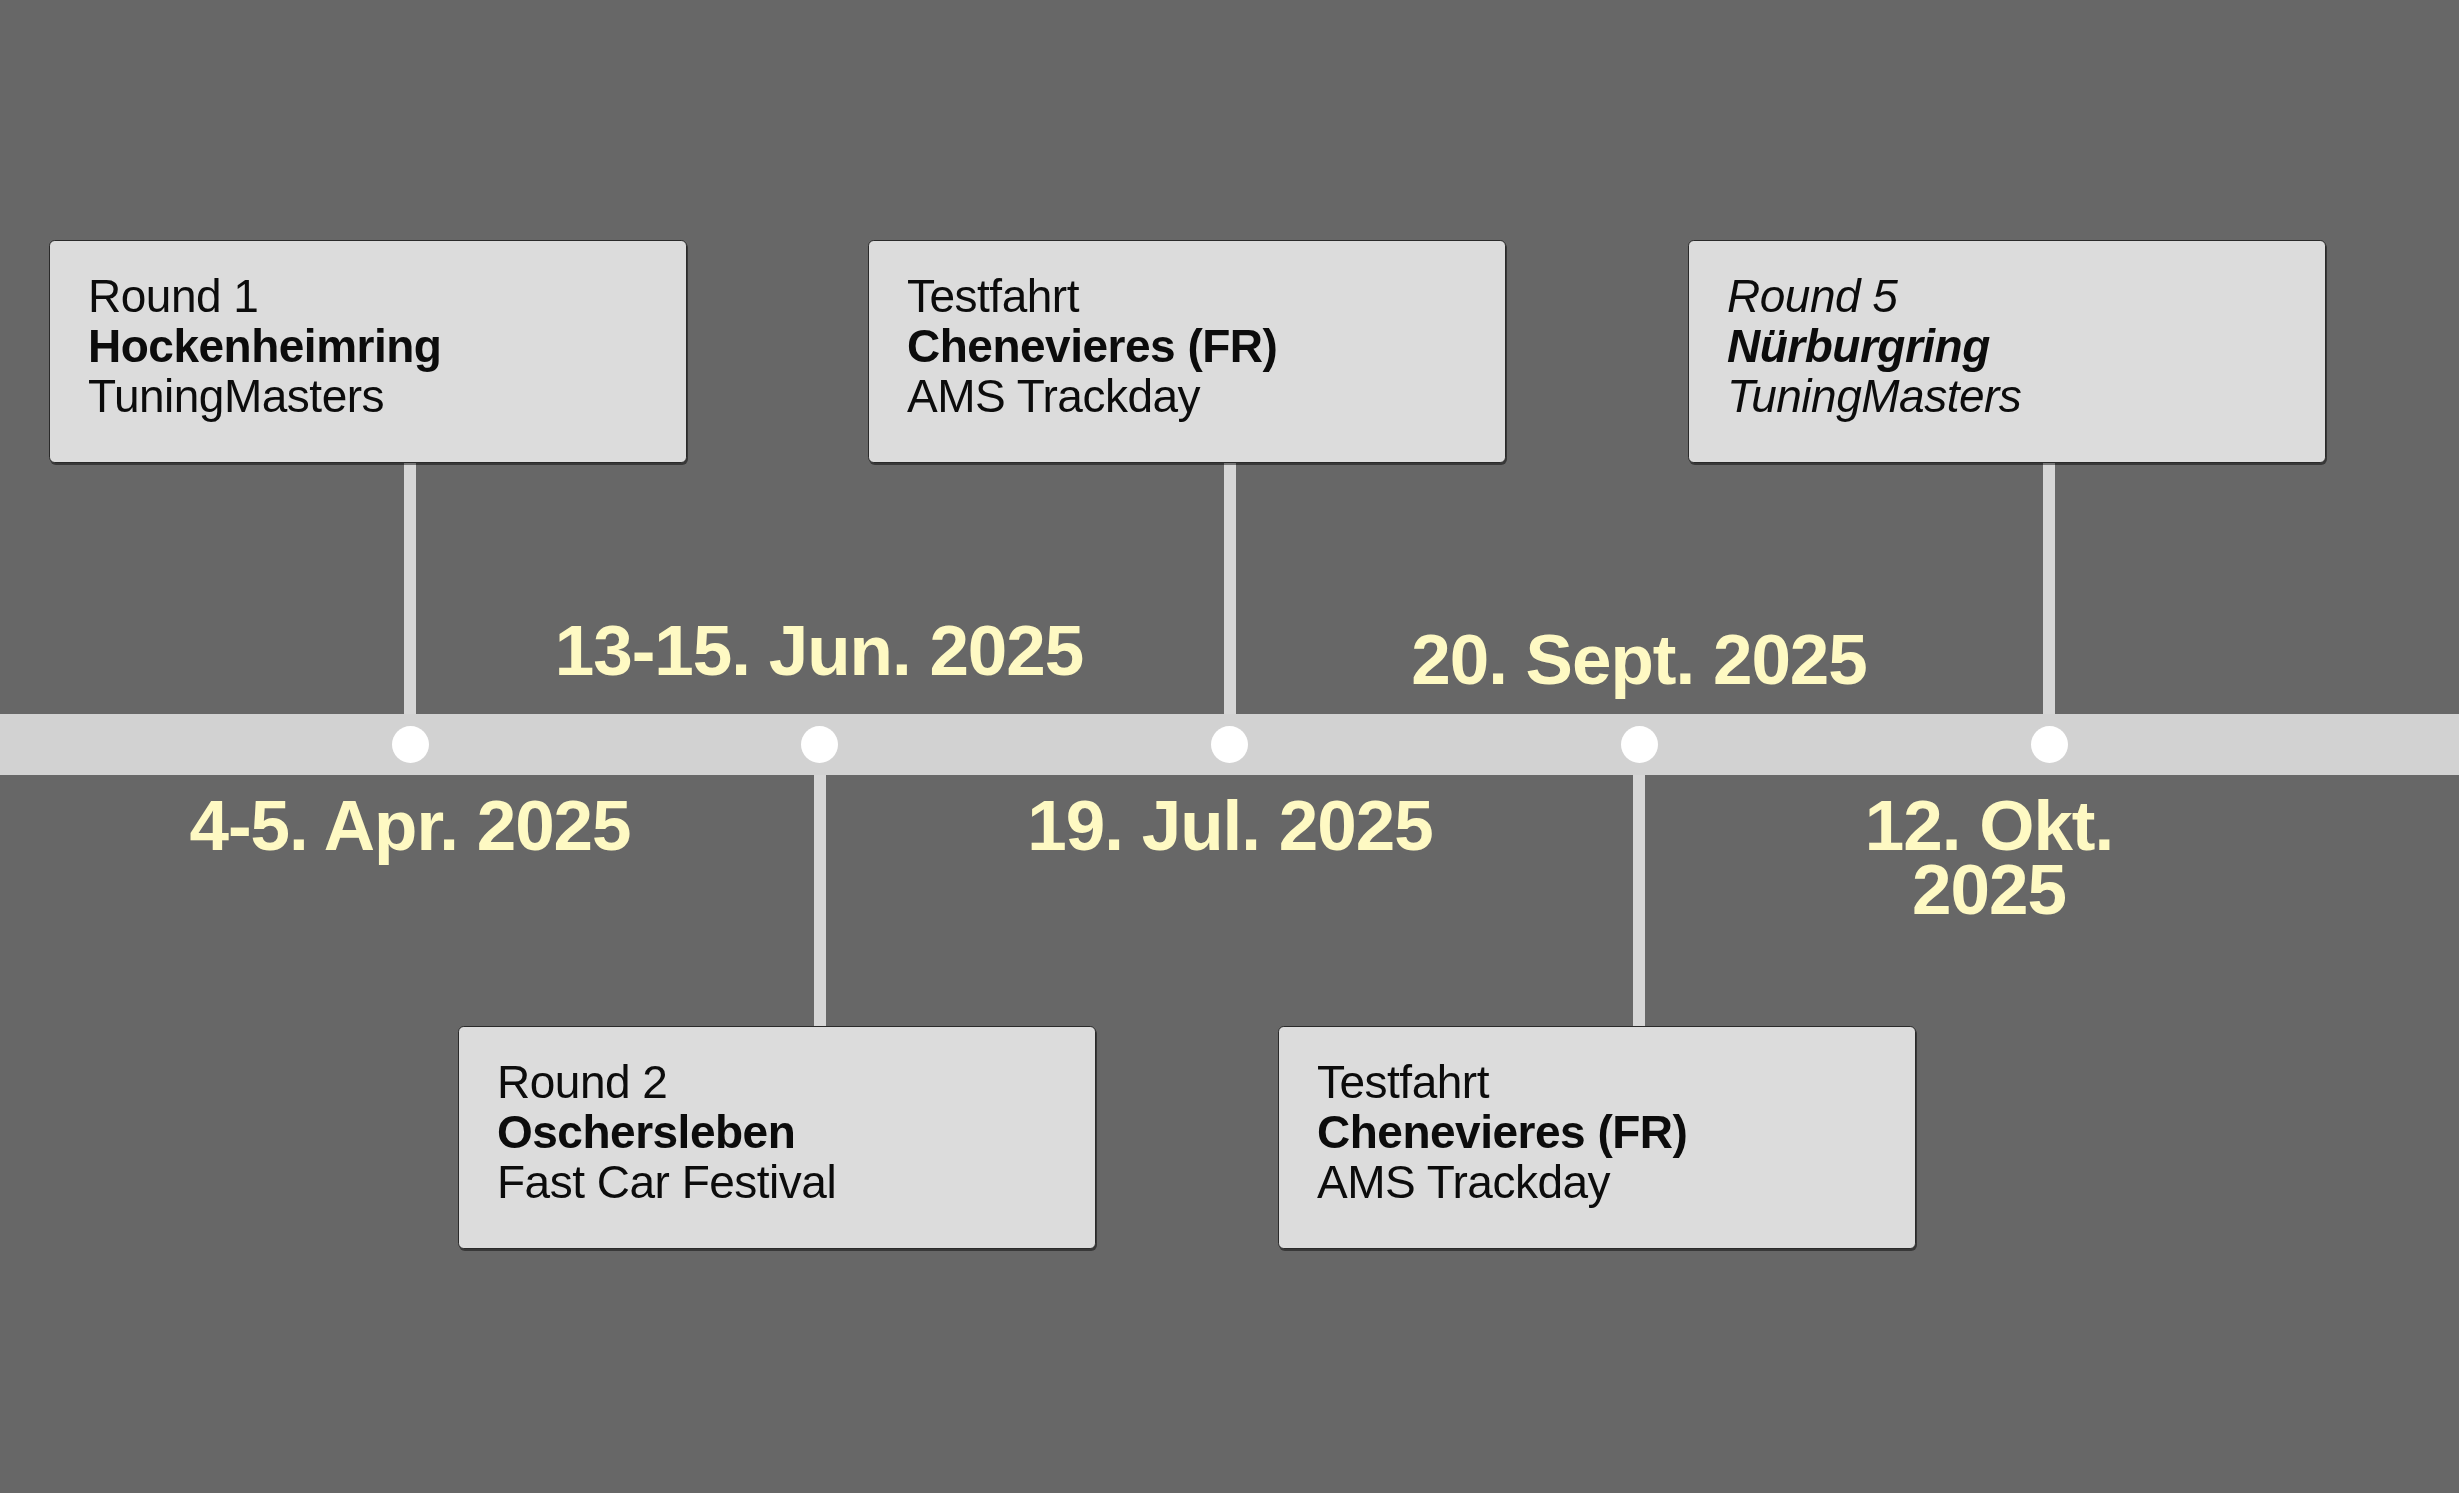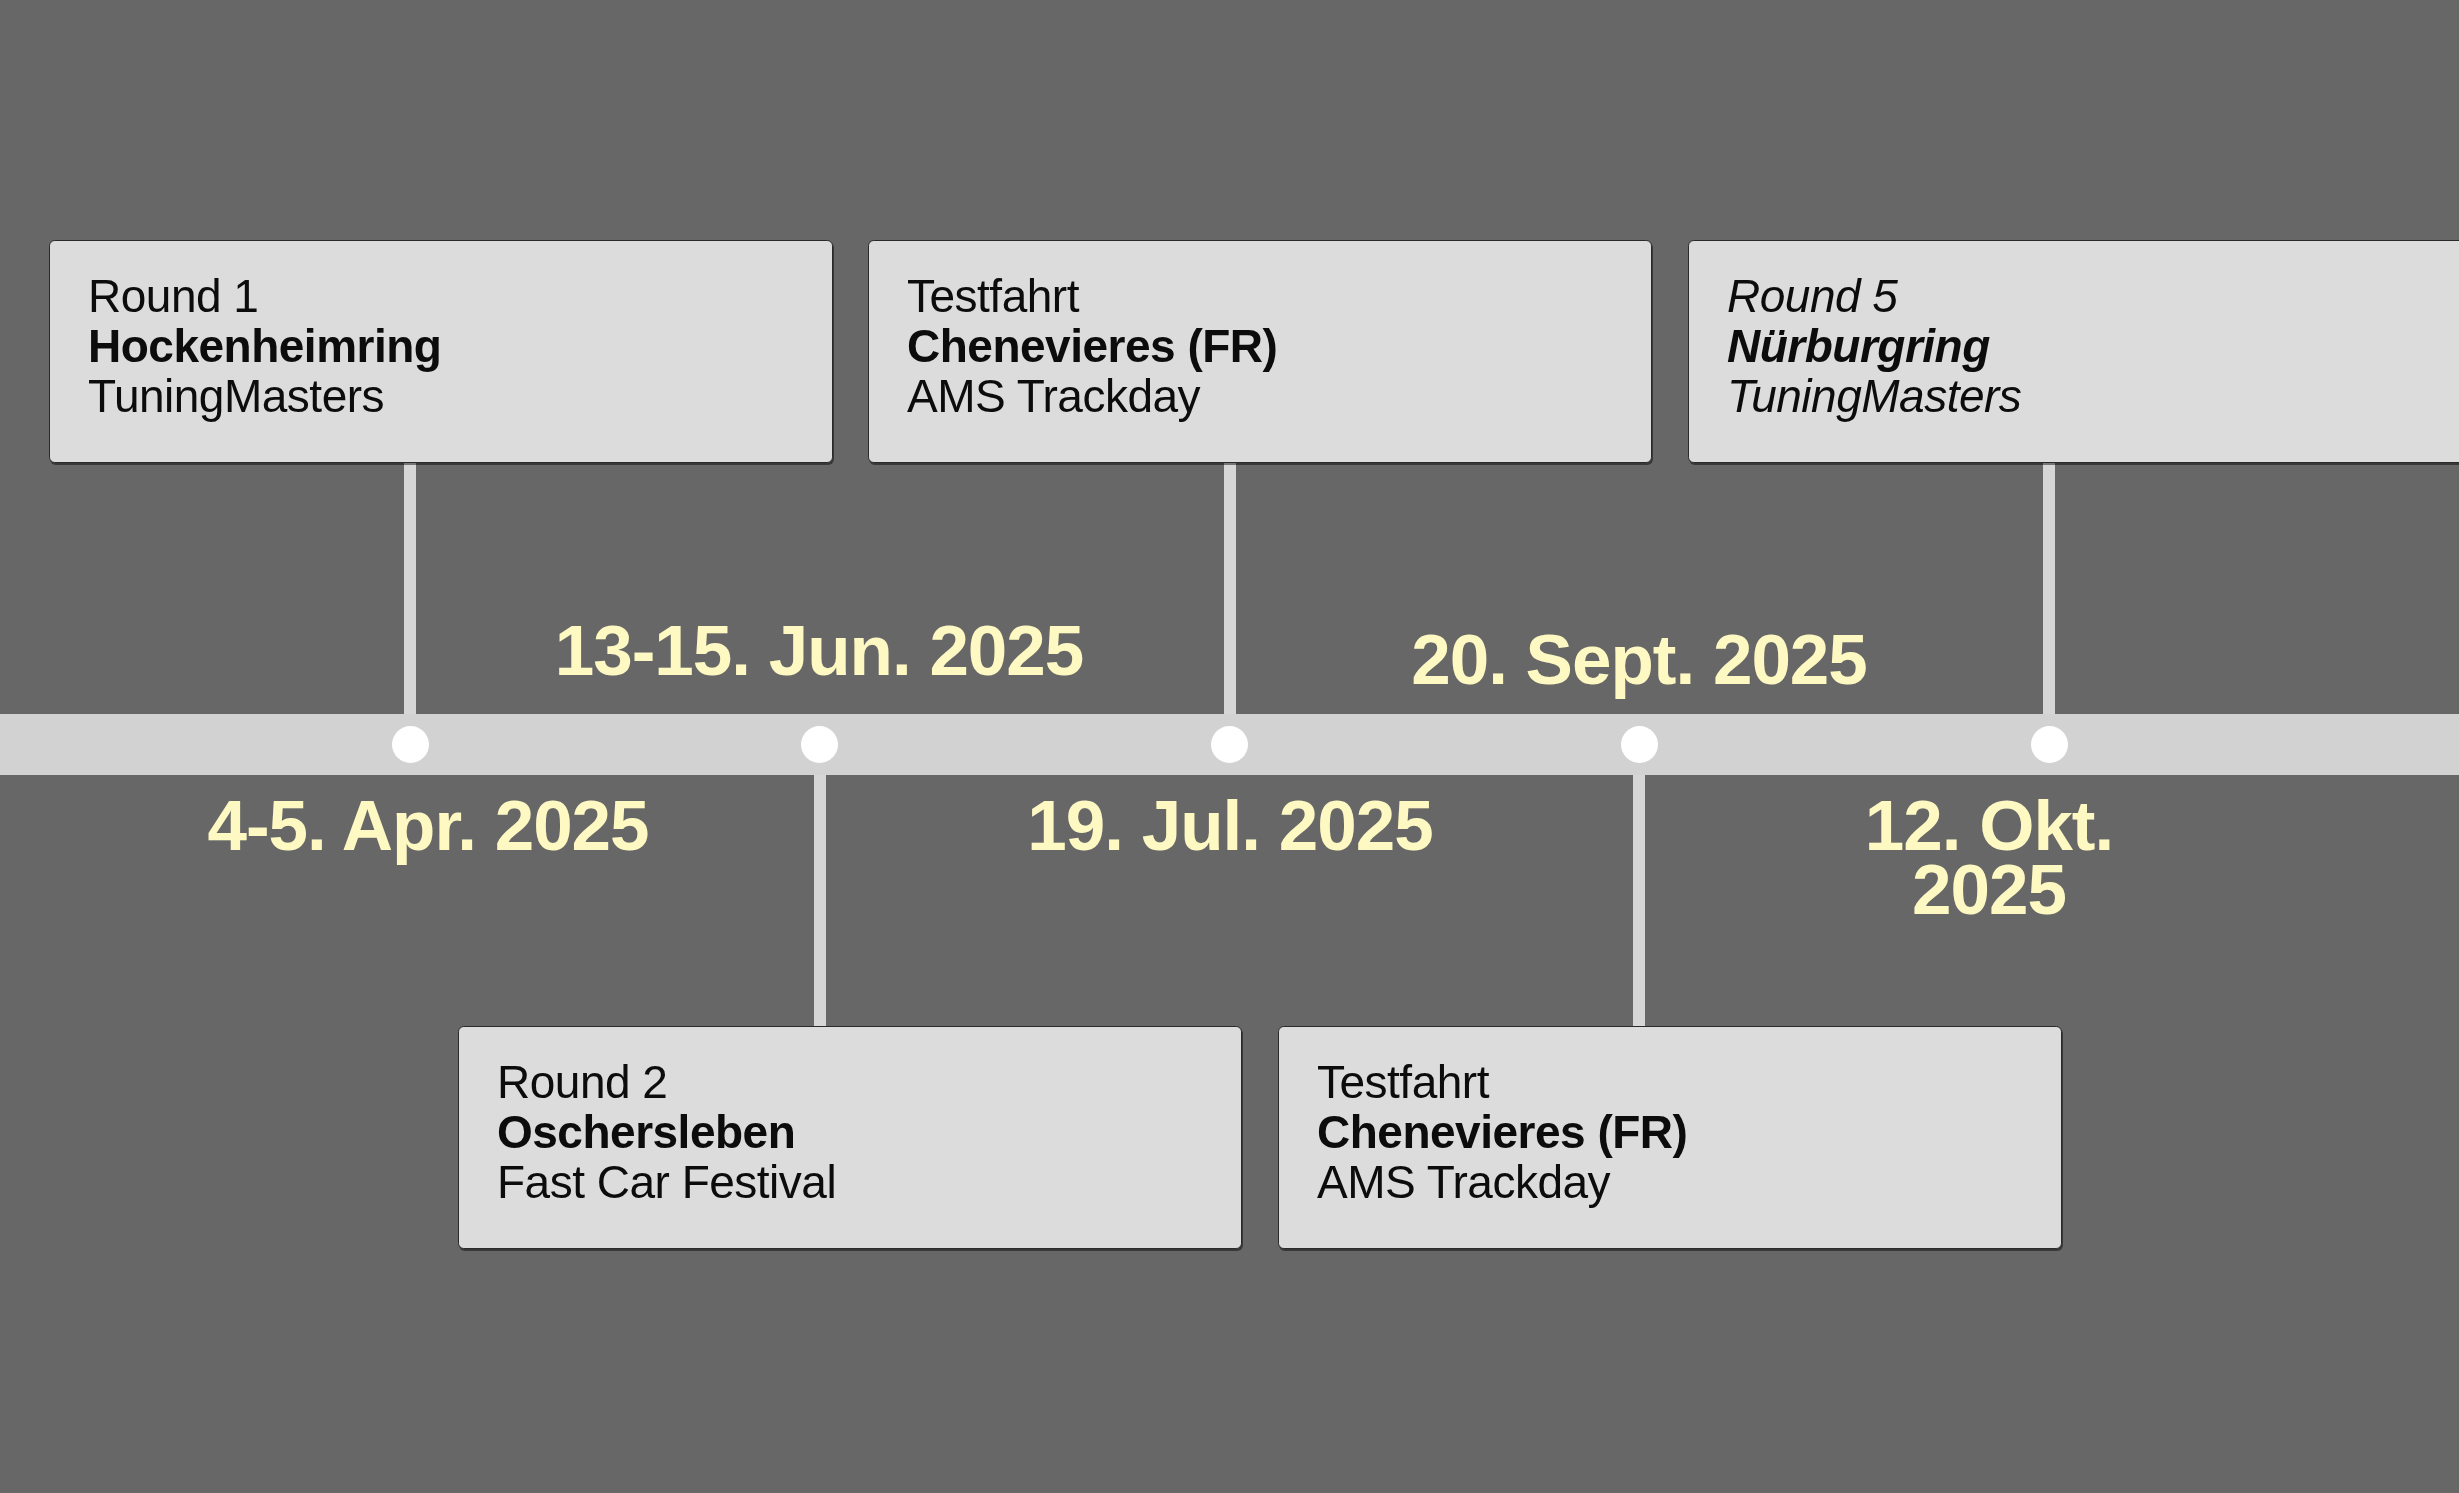--- a/index.html
+++ b/index.html
@@ -32,21 +32,21 @@
     background:#ffffff;border-radius:50%;
   }
   .dot-1{left:392px;}
   .dot-2{left:801px;}
   .dot-3{left:1211px;}
   .dot-4{left:1621px;}
   .dot-5{left:2031px;}
   
   .card{
     position:absolute;
-    width:784px;height:223px;
+    width:638px;height:223px;
     box-sizing:border-box;
     background:#dcdcdc;
     border:1.9px solid #2a2a2a;
     border-radius:5.8px;
     padding:30px 23px 0 38px;
     color:#0c0c0c;
     font-size:46px;line-height:50px;
     letter-spacing:-0.5px;
     box-shadow:1px 1.9px 0 rgba(0,0,0,0.45);
   }
@@ -66,21 +66,21 @@
     font-weight:bold;
     font-size:71px;line-height:64px;
     letter-spacing:-1px;
     color:#fef9c3;
     text-align:center;
     white-space:nowrap;
   }
   .date.above{top:619px;}
   .date.below{top:794px;}
   .date.wrapped{white-space:normal;width:317px;}
-  .date-1{left:428px;}
+  .date-1{left:410px;}
   .date-2{left:819px;}
   .date-3{left:1230px;}
   .date-4{left:1639px;margin-top:9px;}
   .date-5{left:1989px;}
 </style>
 </head>
 <body>
 
 <div class="canvas">
 

